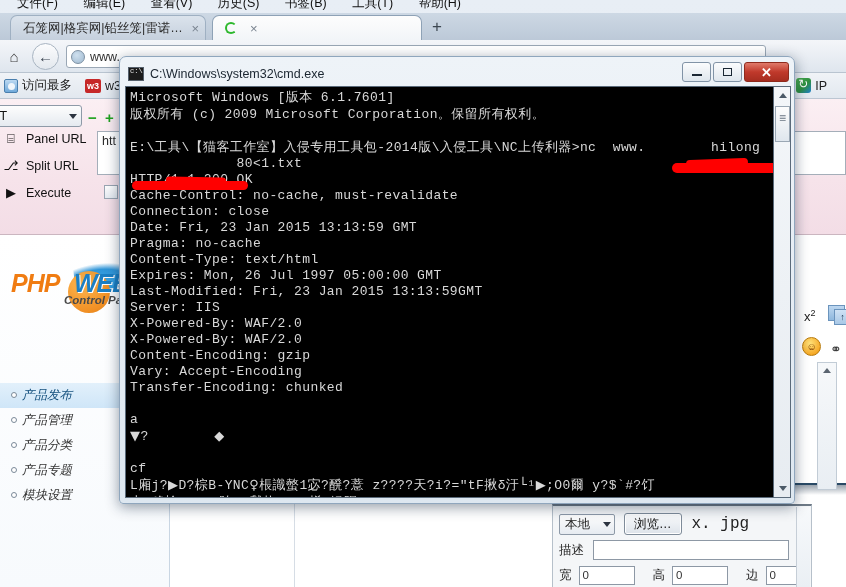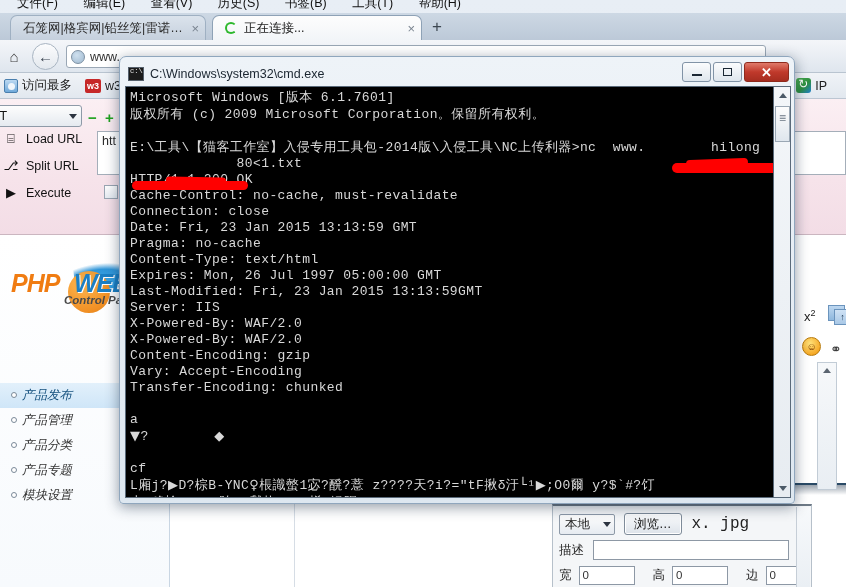--- a/index.html
+++ b/index.html
@@ -402,21 +402,20 @@
       <span class="mi"><span>帮助</span><span class="mnem">H</span></span>
     </div>
 
     <div class="tabstrip">
       <div class="tab inactive">
         <span class="tlabel">石笼网|格宾网|铅丝笼|雷诺护...</span>
         <span class="tclose">×</span>
       </div>
       <div class="tab active">
         <span class="spinner"></span>
-        <span class="tlabel">正在连接...</span>
         <span class="tclose">×</span>
       </div>
       <div class="newtab">+</div>
     </div>
 
     <div class="navbar">
       <div class="homebtn">⌂</div>
       <div class="backbtn">←</div>
       <div class="urlbar">
         <span class="globe"></span>
@@ -445,21 +444,21 @@
     <div class="hackbar">
       <div class="hb-select">
         <span class="lbl">INT</span>
         <span class="caret-dn"></span>
       </div>
       <div class="hb-minus">−</div>
       <div class="hb-plus">+</div>
 
       <div class="hb-row" style="top:32px;">
         <span class="hb-ico">⌸</span>
-        <span class="hb-lbl">Load URL</span>
+        <span class="hb-lbl">Panel URL</span>
       </div>
       <div class="hb-row" style="top:59px;">
         <span class="hb-ico">⎇</span>
         <span class="hb-lbl">Split URL</span>
       </div>
       <div class="hb-row" style="top:86px;">
         <span class="hb-ico">▶</span>
         <span class="hb-lbl">Execute</span>
       </div>
 

